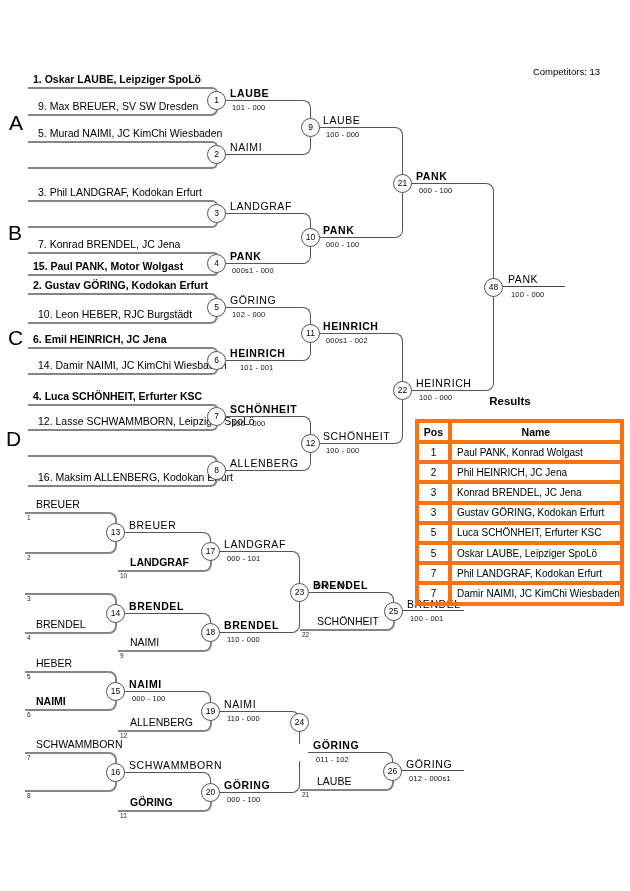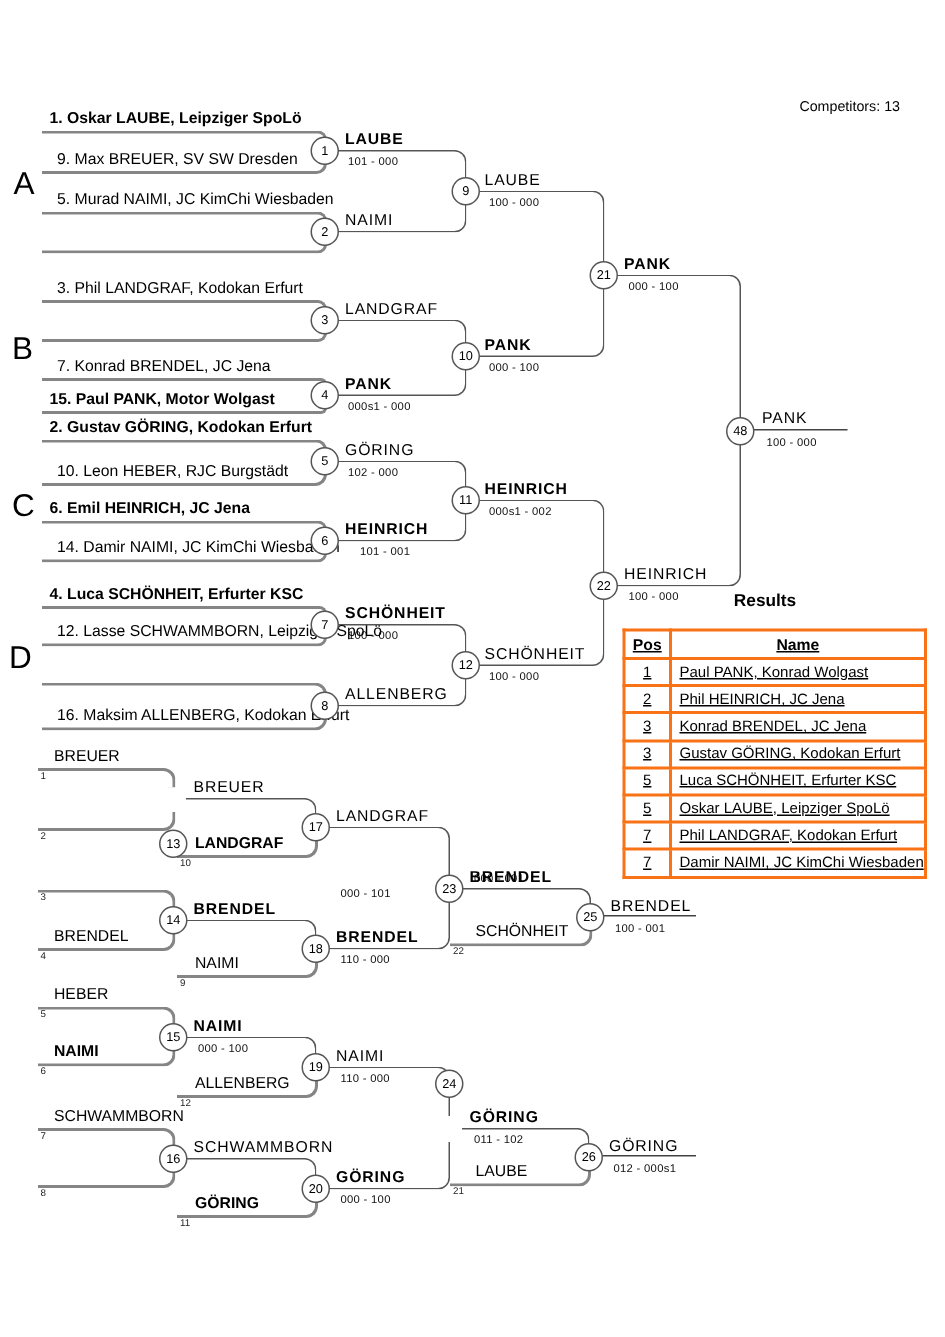--- a/index.html
+++ b/index.html
@@ -20,21 +20,21 @@
   .ref{font-size:6.5px;line-height:8px;color:#222;z-index:2;}
   .cir{width:17px;height:17px;border:1.6px solid #555;border-radius:50%;background:#fff;
        text-align:center;font-size:8.5px;line-height:17px;z-index:5;}
   .pool{font-size:21px;line-height:22px;z-index:3;}
   #title{left:150px;top:44px;width:330px;text-align:center;font-size:17px;font-weight:bold;white-space:pre;}
   #competitors{left:440px;top:66px;width:160px;text-align:right;font-size:9.5px;}
   
   #res-title{left:415px;top:395px;width:190px;text-align:center;font-size:11.5px;font-weight:bold;}
   #res-table{left:415px;top:419px;border-collapse:collapse;table-layout:fixed;z-index:4;}
   #res-table{border:2.5px solid #000;}
-  #res-table td,#res-table th{border:2px solid #f97316;font-size:10px;padding:0;white-space:nowrap;overflow:visible;text-decoration:underline;}
+  #res-table td,#res-table th{border:4px solid #f97316;font-size:10px;padding:0;white-space:nowrap;overflow:visible;}
   #res-table th{font-size:10.5px;height:17px;}
   #res-table td{height:16.2px;}
   .posc{width:29px;text-align:center;}
   .namec{width:155px;text-align:left;padding-left:5px !important;}
 </style>
 </head>
 <body>
 
 <div id="sheet">
 
@@ -205,33 +205,33 @@
     <div class="abs hookT" style="left:25px;top:512px;width:90px;height:11px;"></div>
     <div class="abs ref" style="left:27px;top:554px;">2</div>
     <div class="abs hookB" style="left:25px;top:541px;width:90px;height:11px;"></div>
 
     <div class="abs ref" style="left:27px;top:595px;">3</div>
     <div class="abs hookT" style="left:25px;top:593px;width:90px;height:11px;"></div>
     <div class="abs nm" style="left:36px;top:618px;">BRENDEL</div>
     <div class="abs ref" style="left:27px;top:634px;">4</div>
     <div class="abs hookB" style="left:25px;top:622px;width:90px;height:10px;"></div>
 
-    <div class="abs cir" style="left:106px;top:523px;margin-top:30px;">13</div>
+    <div class="abs cir" style="left:106px;top:523px;">13</div>
     <div class="abs wl" style="left:129px;top:519px;">BREUER</div>
     <div class="abs cir" style="left:106px;top:604px;">14</div>
     <div class="abs wl b" style="left:129px;top:600px;">BRENDEL</div>
 
     <div class="abs wHookT" style="left:124px;top:532px;width:86px;height:10px;"></div>
     <div class="abs nm b" style="left:130px;top:556px;">LANDGRAF</div>
     <div class="abs ref" style="left:120px;top:572px;">10</div>
     <div class="abs hookB" style="left:118px;top:560px;width:92px;height:10px;"></div>
 
     <div class="abs cir" style="left:201px;top:542px;">17</div>
     <div class="abs wl" style="left:224px;top:538px;">LANDGRAF</div>
-    <div class="abs sc" style="left:227px;top:554px;margin-top:37px;">000 - 101</div>
+    <div class="abs sc" style="left:227px;top:554px;">000 - 101</div>
 
     <div class="abs wHookT" style="left:124px;top:613px;width:86px;height:10px;"></div>
     <div class="abs nm" style="left:130px;top:636px;">NAIMI</div>
     <div class="abs ref" style="left:120px;top:652px;">9</div>
     <div class="abs hookB" style="left:118px;top:641px;width:92px;height:9px;"></div>
 
     <div class="abs cir" style="left:201px;top:623px;">18</div>
     <div class="abs wl b" style="left:224px;top:619px;">BRENDEL</div>
     <div class="abs sc" style="left:227px;top:635px;">110 - 000</div>
 

